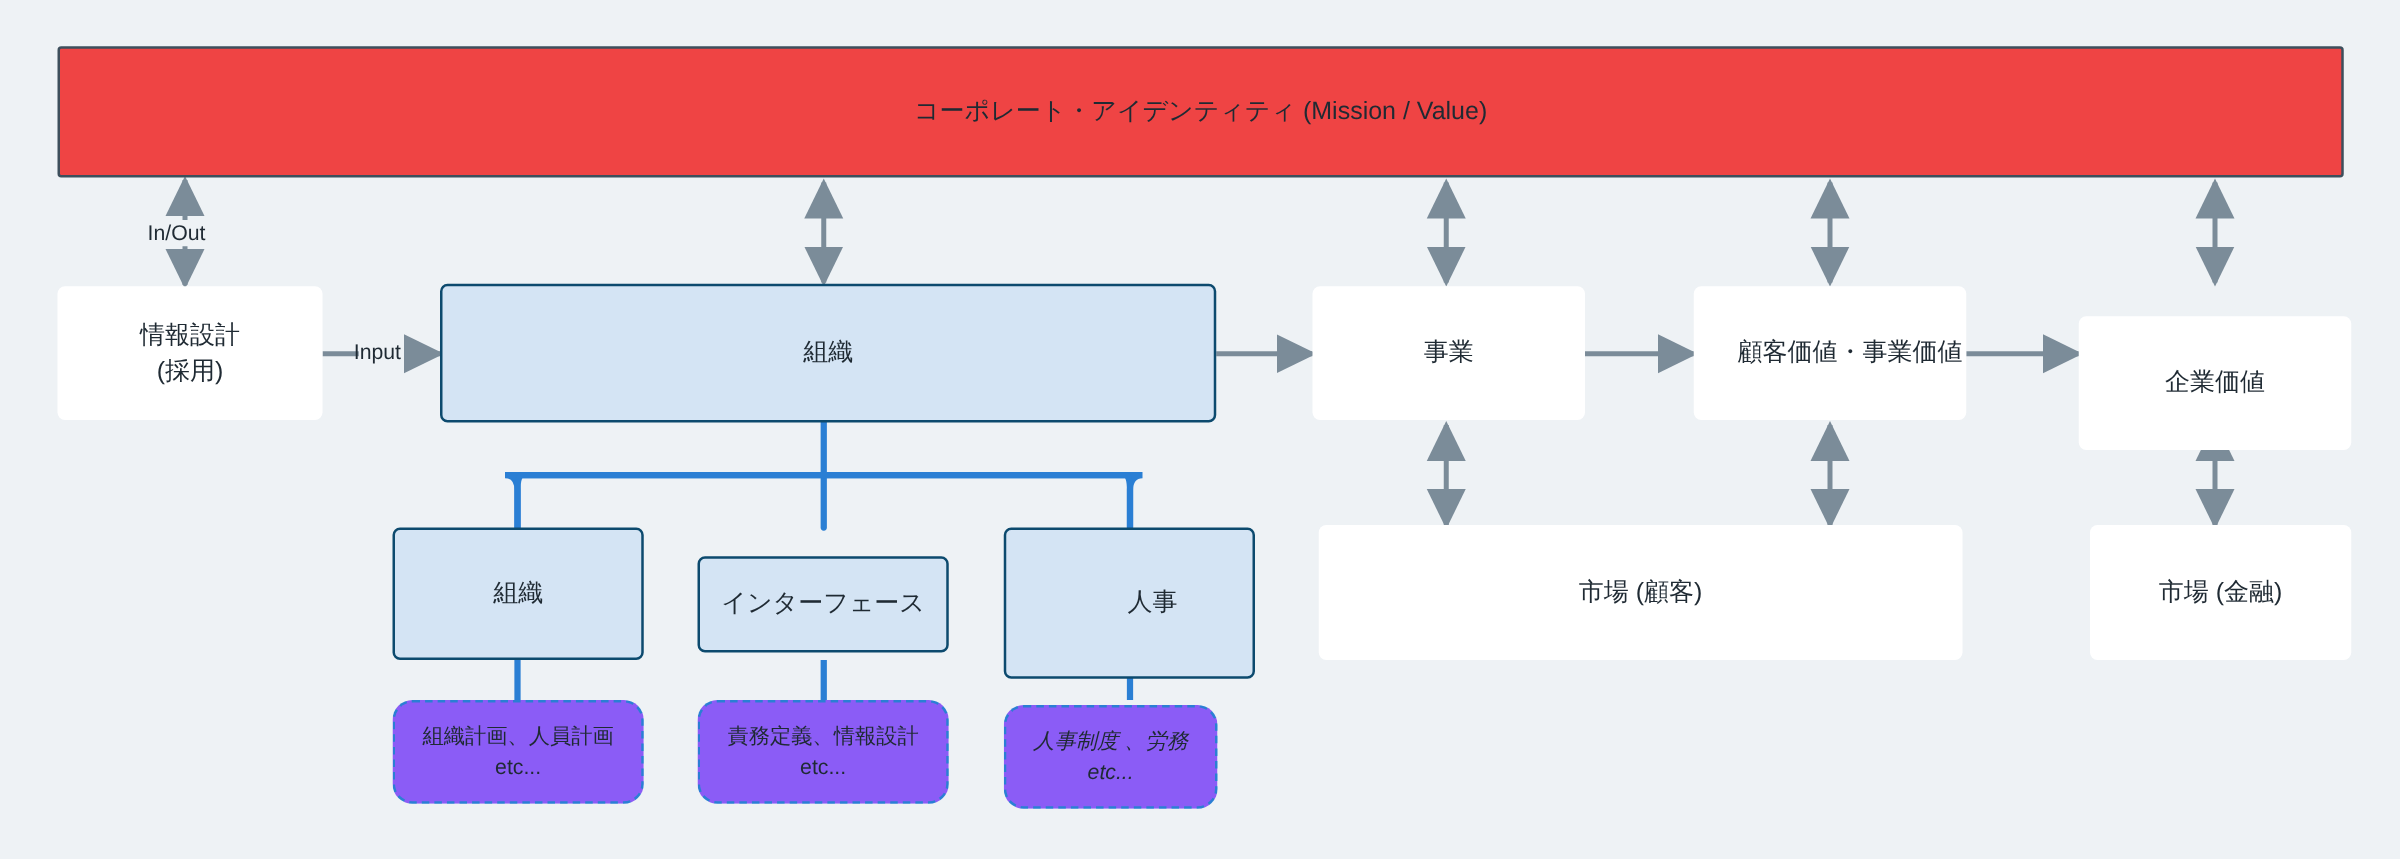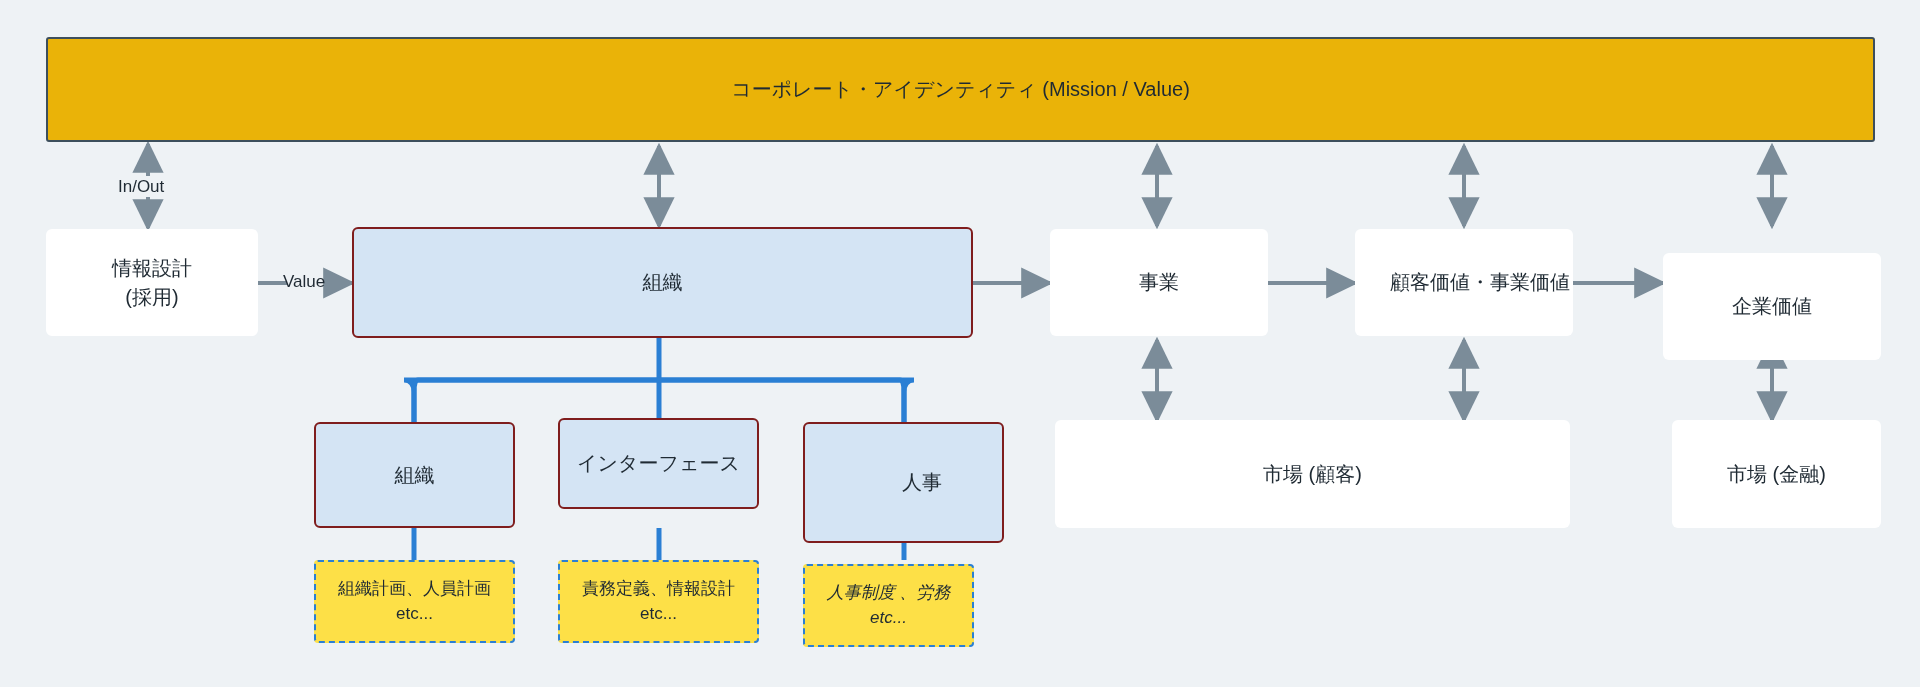--- a/index.html
+++ b/index.html
@@ -24,50 +24,50 @@
     box-sizing: border-box;
     display: flex;
     align-items: center;
     justify-content: center;
     text-align: center;
     line-height: 1.45;
   }
 
   
   .banner {
-    background: #eab308;
+    background: #ef4444;
     border: 2px solid #3d4f5c;
     border-radius: 3px;
     font-size: 20px;
     color: #1f2a33;
   }
 
   
   .card-white {
     background: #ffffff;
     border: none;
     border-radius: 6px;
     font-size: 20px;
     color: #1f2a33;
   }
 
   
   .card-blue {
     background: #d4e4f4;
-    border: 2px solid #7f1d1d;
+    border: 2px solid #0c4a6e;
     border-radius: 6px;
     font-size: 20px;
     color: #1f2a33;
   }
 
   
   .card-dashed {
-    background: #fde047;
+    background: #8b5cf6;
     border: 2px dashed #2a7fd4;
-    border-radius: 4px;
+    border-radius: 16px;
     font-size: 17px;
     color: #1f2a33;
   }
 
   .node-label { white-space: pre-line; }
 
   
   svg.wires {
     position: absolute;
     left: 0;
@@ -159,21 +159,21 @@
 
     <g stroke="#2a7fd4" stroke-width="5" stroke-linecap="butt">
       <line x1="414" y1="528" x2="414" y2="560"></line>
       <line x1="659" y1="528" x2="659" y2="560"></line>
       <line x1="904" y1="528" x2="904" y2="560"></line>
     </g>
   </svg>
 
   <div class="edge-label" style="left:118px; top:177px;">In/Out</div>
 
-  <div class="edge-label" style="left:283px; top:272px;">Value</div>
+  <div class="edge-label" style="left:283px; top:272px;">Input</div>
 
   <div class="node banner" style="left:46px; top:37px; width:1829px; height:105px;">
     <span class="node-label">コーポレート・アイデンティティ (Mission / Value)</span>
   </div>
 
   <div class="node card-white" style="left:46px; top:229px; width:212px; height:107px;">
     <span class="node-label">情報設計
 (採用)</span>
   </div>
 
@@ -198,21 +198,21 @@
   </div>
 
   <div class="node card-white" style="left:1672px; top:420px; width:209px; height:108px;">
     <span class="node-label">市場 (金融)</span>
   </div>
 
   <div class="node card-blue" style="left:314px; top:422px; width:201px; height:106px;">
     <span class="node-label">組織</span>
   </div>
 
-  <div class="node card-blue" style="left:558px; top:418px; width:201px; height:91px;font-family:Liberation Serif, serif;">
+  <div class="node card-blue" style="left:558px; top:445px; width:201px; height:77px;font-family:Liberation Serif, serif;">
     <span class="node-label">インターフェース</span>
   </div>
 
   <div class="node card-blue" style="left:803px; top:422px; width:201px; height:121px;padding-left:37px;">
     <span class="node-label">人事</span>
   </div>
 
   <div class="node card-dashed" style="left:314px; top:560px; width:201px; height:83px;">
     <span class="node-label">組織計画、人員計画
 etc...</span>

